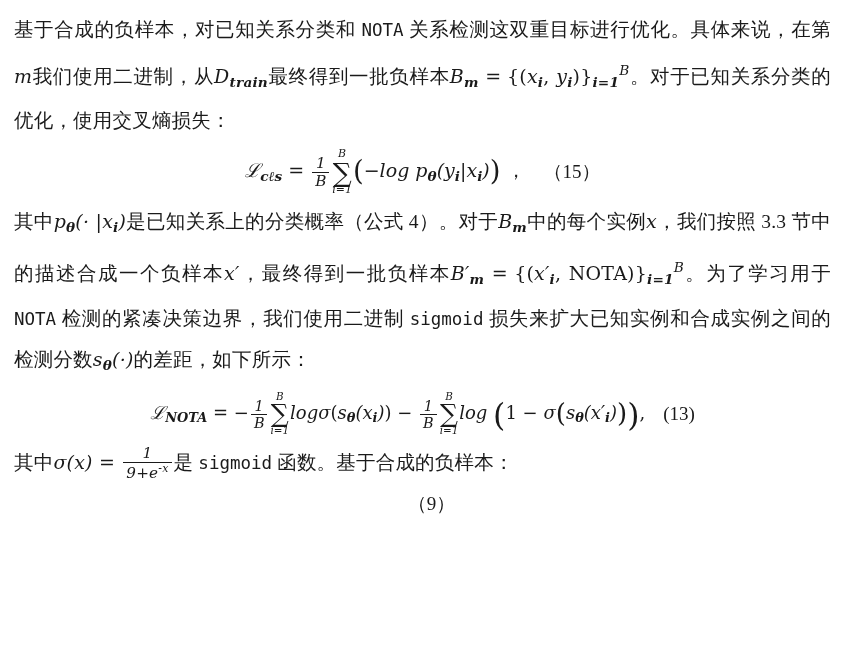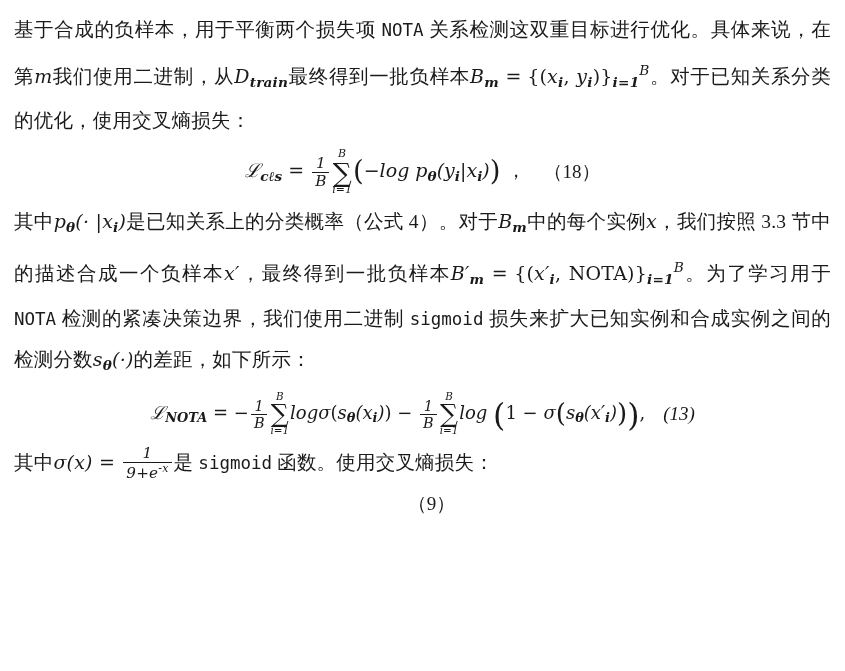--- a/index.html
+++ b/index.html
@@ -67,21 +67,20 @@
   .eq-body {
     display: inline-block;
   }
   .eq-num {
     font-style: normal;
     font-family: "Liberation Serif", serif;
     font-size: 19px;
     margin-left: 18px;
   }
   .eq-num.wide {
-    font-style: italic;
   }
   .cal {
     font-family: "DejaVu Serif", serif;
     font-style: italic;
   }
   .frac {
     display: inline-block;
     vertical-align: middle;
     text-align: center;
     font-size: 0.80em;
@@ -132,41 +131,41 @@
   .nostyle {
     font-style: normal;
   }
 </style>
 </head>
 <body>
 
 <div class="page">
 
   <p class="para">
-    <span>基于合成的负样本，用于平衡两个损失项 </span><span class="mono">NOTA</span><span> 关系检测这双重目标进行优化。具体来说，在第</span><span class="math-inline">m</span><span>我们使用二进制，从</span><span class="math-inline"><span>D</span><span class="sub">train</span></span><span>最终得到一批负样本</span><span class="math-inline"><span>B</span><span class="sub">m</span></span><span class="math-inline"> =</span>
+    <span>基于合成的负样本，对已知关系分类和 </span><span class="mono">NOTA</span><span> 关系检测这双重目标进行优化。具体来说，在第</span><span class="math-inline">m</span><span>我们使用二进制，从</span><span class="math-inline"><span>D</span><span class="sub">train</span></span><span>最终得到一批负样本</span><span class="math-inline"><span>B</span><span class="sub">m</span></span><span class="math-inline"> =</span>
     <span class="math-inline"><span class="setbrace">{(</span><span>x</span><span class="sub">i</span><span class="nostyle">, </span><span>y</span><span class="sub">i</span><span class="setbrace">)}</span><span class="sub">i=1</span><span class="sup">B</span></span><span>。对于已知关系分类的优化，使用交叉熵损失：</span>
   </p>
 
   <div class="eqline">
     <span class="eq-body"><span class="cal">ℒ</span><span class="sub">cℓs</span><span class="nostyle"> = </span><span class="frac"><span class="num">1</span><span class="den">B</span></span><span class="bigsum"><span class="lim">B</span><span class="sym">∑</span><span class="lim">i=1</span></span><span class="paren-big">(</span><span>−log </span><span>p</span><span class="sub">θ</span><span>(y</span><span class="sub">i</span><span>|x</span><span class="sub">i</span><span>)</span><span class="paren-big">)</span><span class="nostyle"> ，</span></span>
-      <span class="eq-num">（18）</span>
+      <span class="eq-num">（15）</span>
   </div>
 
   <p class="para">
     <span>其中</span><span class="math-inline"><span>p</span><span class="sub">θ</span><span>(· |x</span><span class="sub">i</span><span>)</span></span><span>是已知关系上的分类概率（公式 4）。对于</span><span class="math-inline"><span>B</span><span class="sub">m</span></span><span>中的每个实例</span><span class="math-inline">x</span><span>，我们按照 3.3 节中的描述合成一个负样本</span><span class="math-inline">x′</span><span>，最终得到一批负样本</span><span class="math-inline"><span>B′</span><span class="sub">m</span></span><span class="math-inline"> =</span>
     <span class="math-inline"><span class="setbrace">{(</span><span>x′</span><span class="sub">i</span><span class="nostyle">, </span><span class="nostyle">NOTA</span><span class="setbrace">)}</span><span class="sub">i=1</span><span class="sup">B</span></span><span>。为了学习用于 </span><span class="mono">NOTA</span><span> 检测的紧凑决策边界，我们使用二进制 </span><span class="mono">sigmoid</span><span> 损失来扩大已知实例和合成实例之间的检测分数</span><span class="math-inline"><span>s</span><span class="sub">θ</span><span>(·)</span></span><span>的差距，如下所示：</span>
   </p>
 
   <div class="eqline eq13">
     <span class="eq-body"><span class="cal">ℒ</span><span class="sub">NOTA</span><span class="nostyle"> = </span><span class="nostyle">−</span><span class="frac"><span class="num">1</span><span class="den">B</span></span><span class="bigsum"><span class="lim">B</span><span class="sym">∑</span><span class="lim">i=1</span></span><span>log</span><span>σ</span><span class="nostyle">(</span><span>s</span><span class="sub">θ</span><span>(x</span><span class="sub">i</span><span>)</span><span class="nostyle">)</span><span class="nostyle"> − </span><span class="frac"><span class="num">1</span><span class="den">B</span></span><span class="bigsum"><span class="lim">B</span><span class="sym">∑</span><span class="lim">i=1</span></span><span>log </span><span class="paren-xbig">(</span><span class="nostyle">1 − </span><span>σ</span><span class="paren-big">(</span><span>s</span><span class="sub">θ</span><span>(x′</span><span class="sub">i</span><span>)</span><span class="paren-big">)</span><span class="paren-xbig">)</span><span class="nostyle">,</span></span>
       <span class="eq-num wide">(13)</span>
   </div>
 
   <p class="para">
-    <span>其中</span><span class="math-inline"><span>σ(x) = </span><span class="frac"><span class="num">1</span><span class="den"><span>9+e</span><span class="sup">-x</span></span></span></span><span>是 </span><span class="mono">sigmoid</span><span> 函数。使用交叉熵损失：</span>
+    <span>其中</span><span class="math-inline"><span>σ(x) = </span><span class="frac"><span class="num">1</span><span class="den"><span>9+e</span><span class="sup">-x</span></span></span></span><span>是 </span><span class="mono">sigmoid</span><span> 函数。基于合成的负样本：</span>
   </p>
 
   <div class="eqline">
       <span class="eq-num">（9）</span>
   </div>
 
 
 </div>
 
 </body></html>

